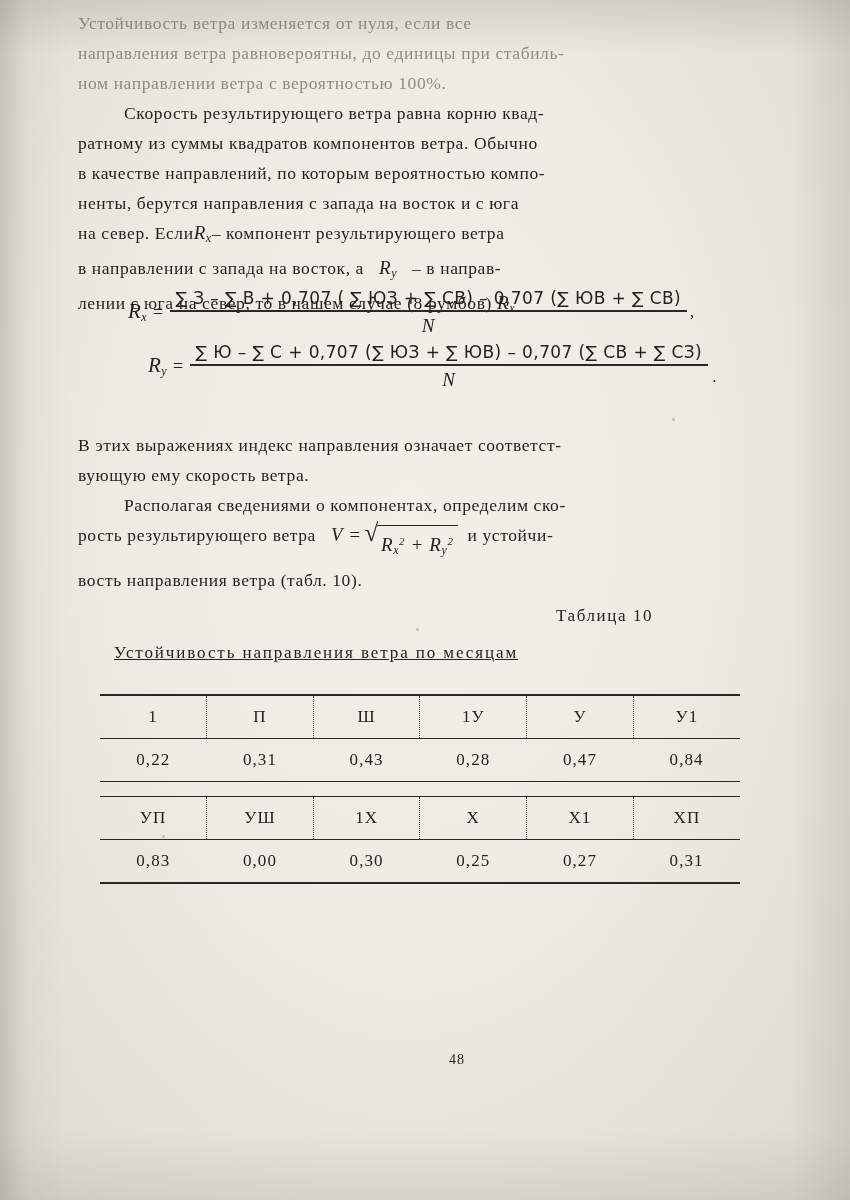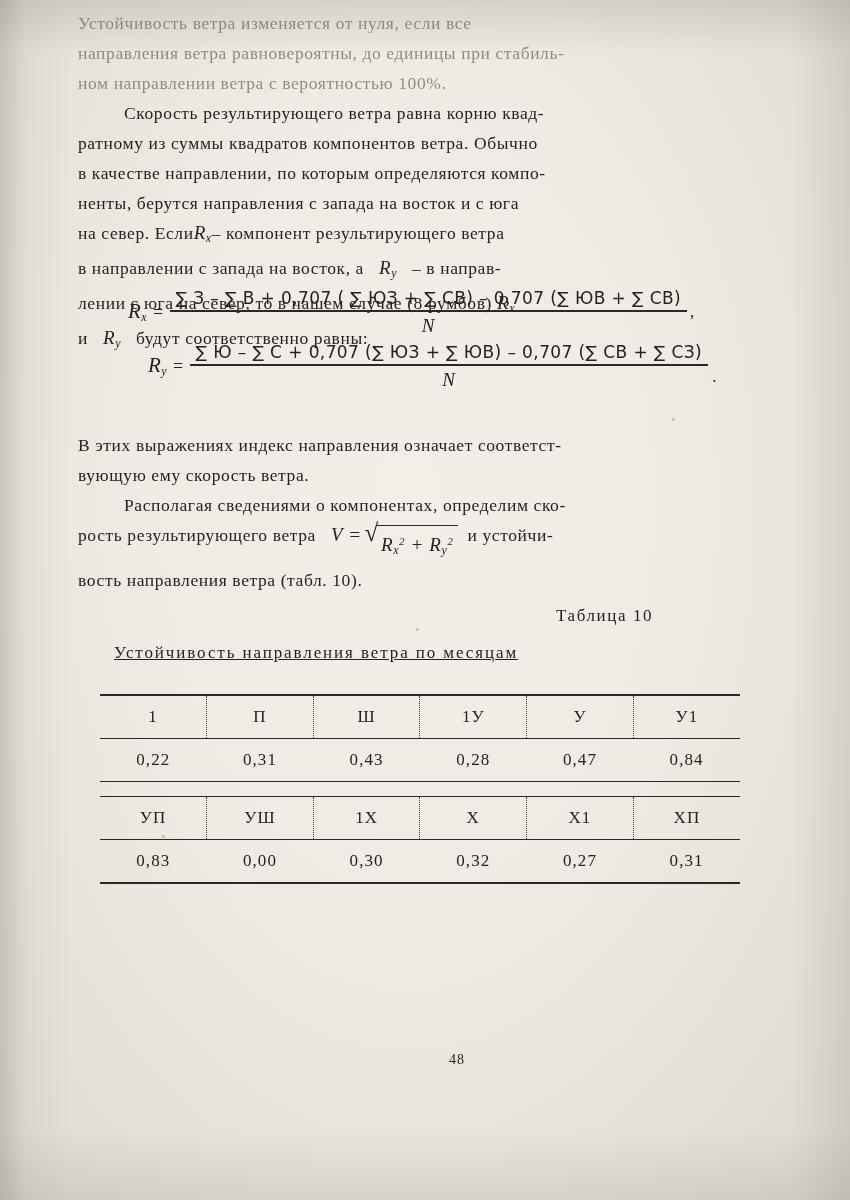--- a/index.html
+++ b/index.html
@@ -200,30 +200,29 @@
   <div class="speck" style="left:672px; top:418px;"></div>
   <div class="speck" style="left:162px; top:835px;"></div>
 
   <div class="textblock">
     <span class="line fade">Устойчивость ветра изменяется от нуля, если все</span>
     <span class="line fade">направления ветра равновероятны, до единицы при стабиль-</span>
     <span class="line fade">ном направлении ветра с вероятностью 100%.</span>
 
     <span class="line indent">Скорость результирующего ветра равна корню квад-</span>
     <span class="line">ратному из суммы квадратов компонентов ветра. Обычно</span>
-    <span class="line">в качестве направлении, по которым определяются компо-</span>
+    <span class="line">в качестве направлений, по которым вероятностью компо-</span>
     <span class="line">ненты, берутся направления с запада на восток и с юга</span>
 
     <span class="line"><span>на север. Если</span><span class="var"><span>R</span><span class="sub">x</span></span><span>– компонент результирующего ветра</span></span>
 
     <span class="line"><span>в направлении с запада на восток, а</span>   <span class="var"><span>R</span><span class="sub">y</span></span>   <span>– в направ-</span></span>
 
     <span class="line"><span>лении с юга на север, то в нашем случае (8 румбов)</span> <span class="var"><span>R</span><span class="sub">x</span></span></span>
 
-    <span class="line"><span>и</span>   <span class="var"><span>R</span><span class="sub">y</span></span>   <span>будут соответственно равны:</span></span>
   </div>
 
   <div class="formula" style="left:128px; top:288px;">
     <span class="flabel"><span>R</span><span class="sub">x</span></span>
     <span class="eq">=</span>
     <span class="frac">
       <span class="num sig">∑ З – ∑ В + 0,707 ( ∑ ЮЗ + ∑ СВ) – 0,707 (∑ ЮВ + ∑ СВ)</span>
       <span class="bar"></span>
       <span class="den">N</span>
     </span>
@@ -278,21 +277,21 @@
         <td>УШ</td>
         <td>1X</td>
         <td>X</td>
         <td>X1</td>
         <td>XП</td>
       </tr>
       <tr class="rule-thin nodots rule-bottom">
         <td>0,83</td>
         <td>0,00</td>
         <td>0,30</td>
-        <td>0,32</td>
+        <td>0,25</td>
         <td>0,27</td>
         <td>0,31</td>
       </tr>
     </tbody>
   </table>
 
   <div class="pageno">48</div>
 
 </div>
 

